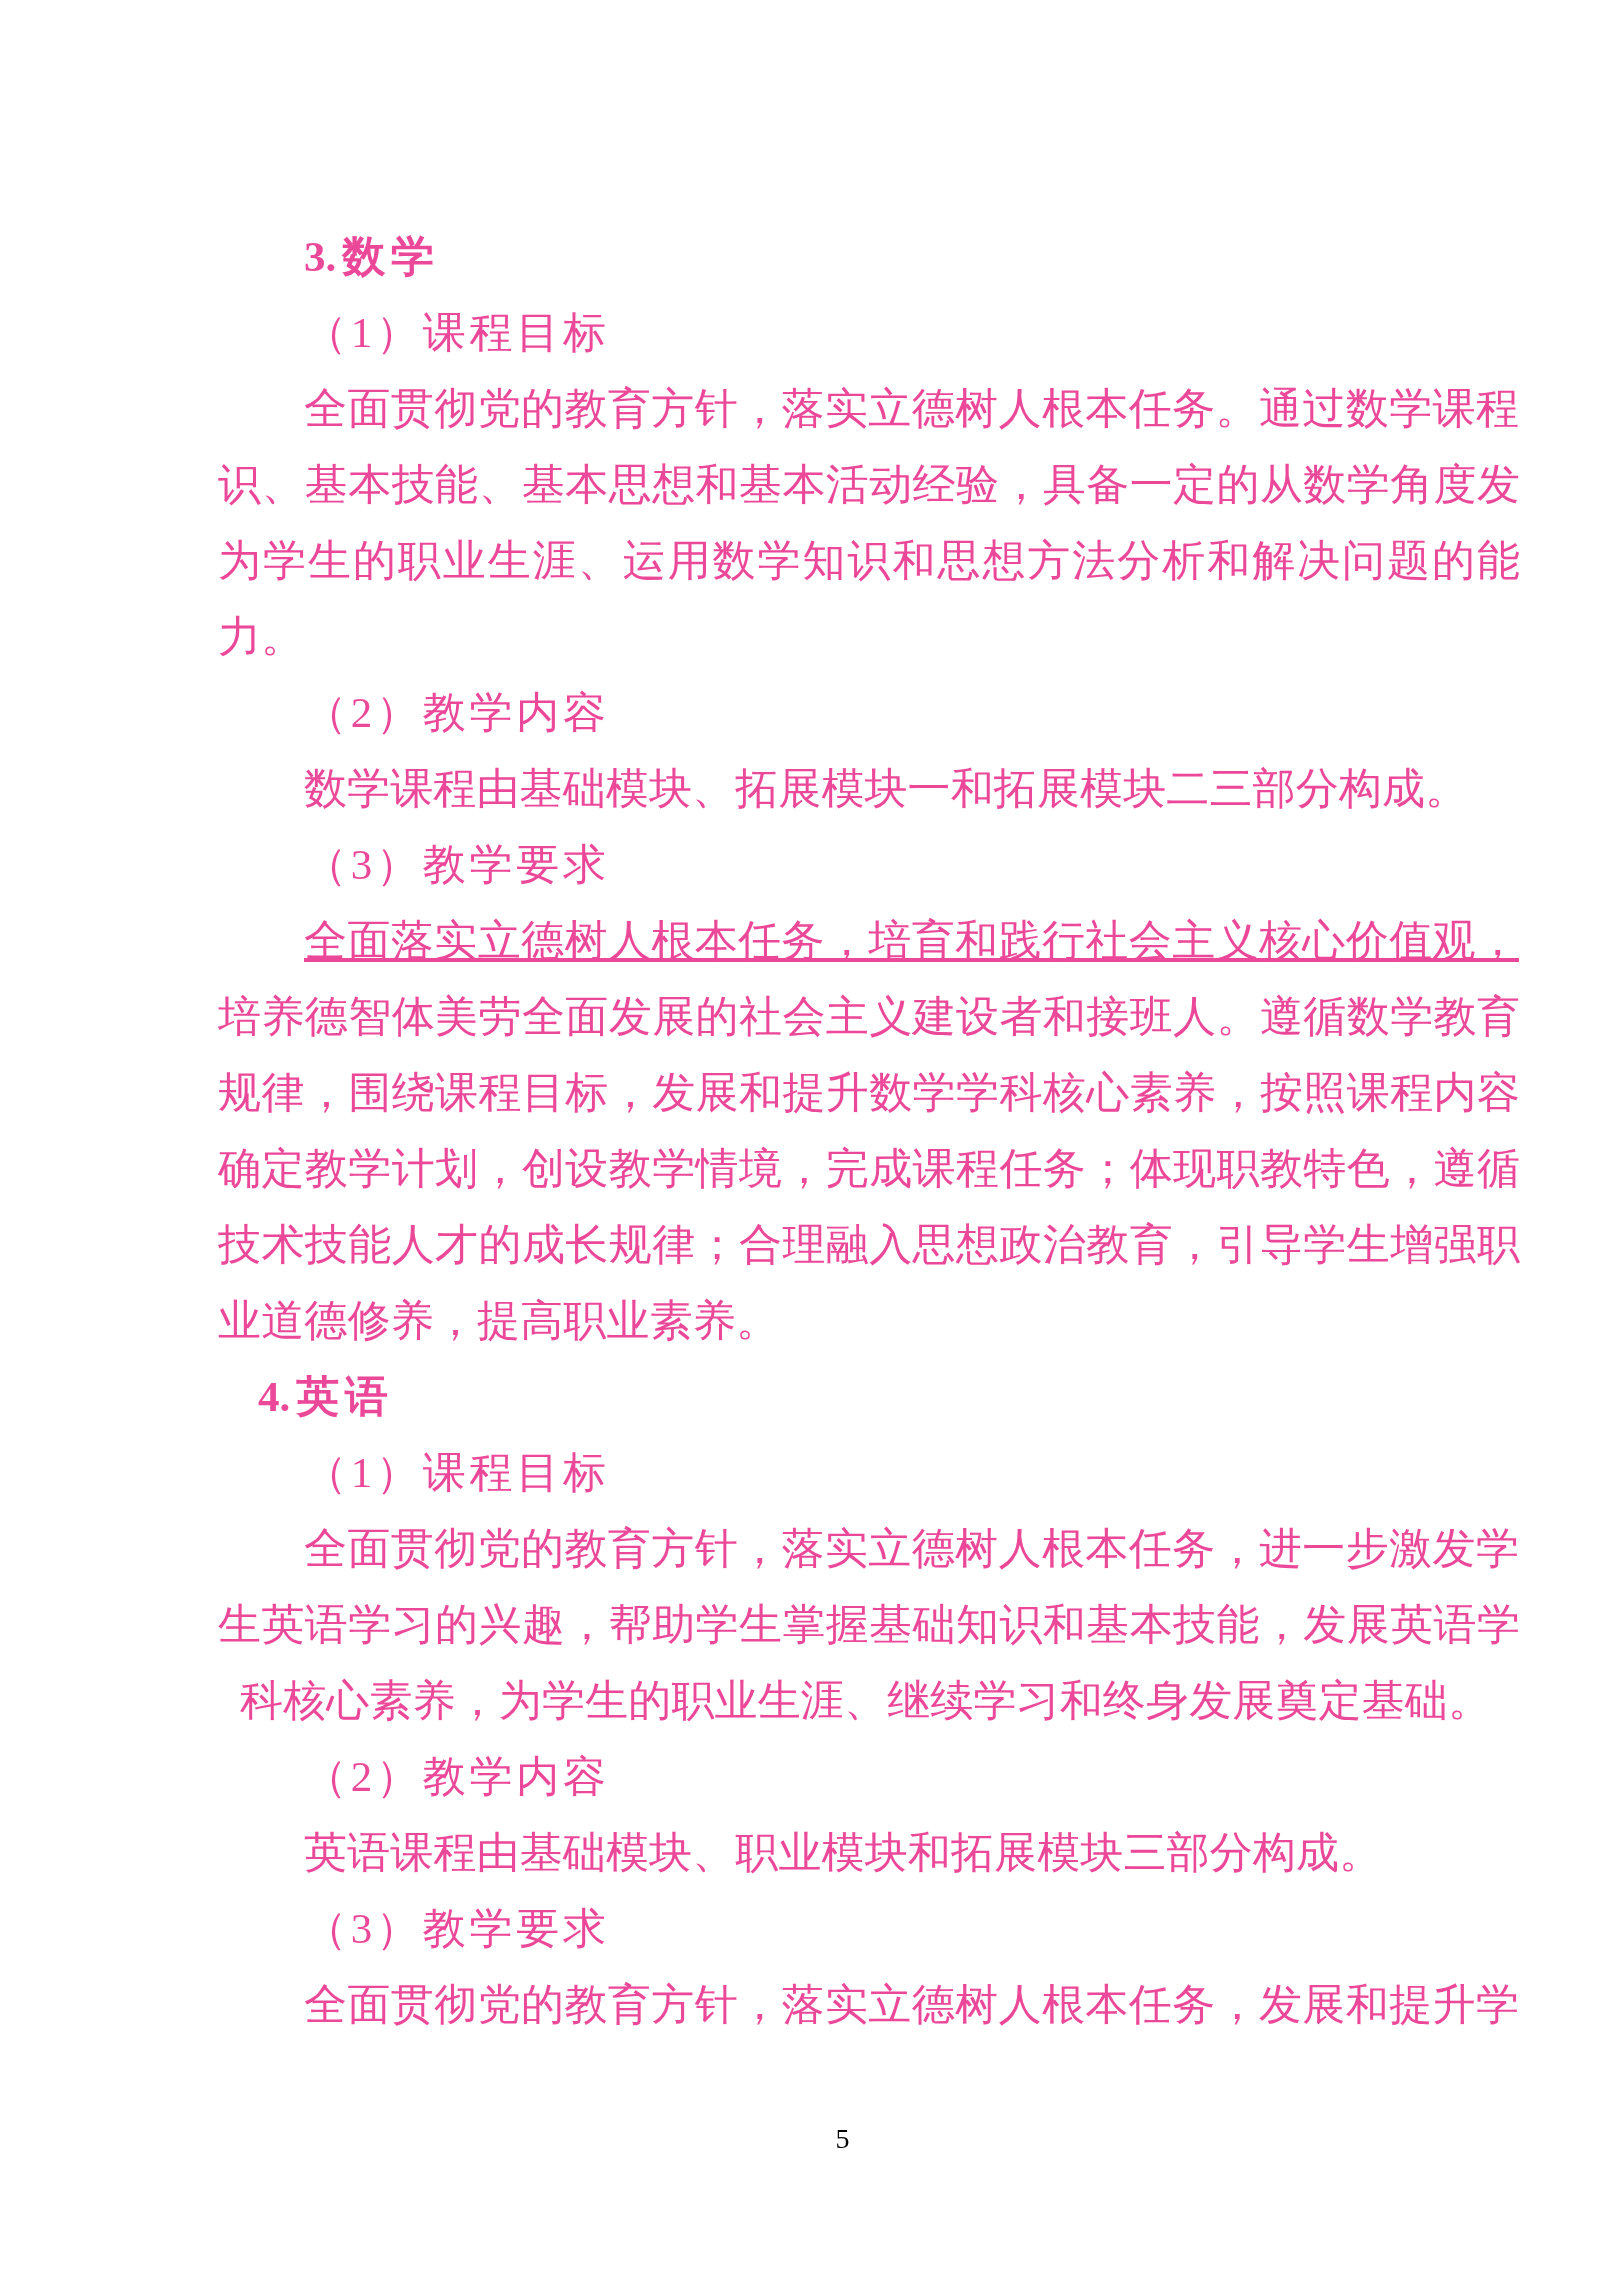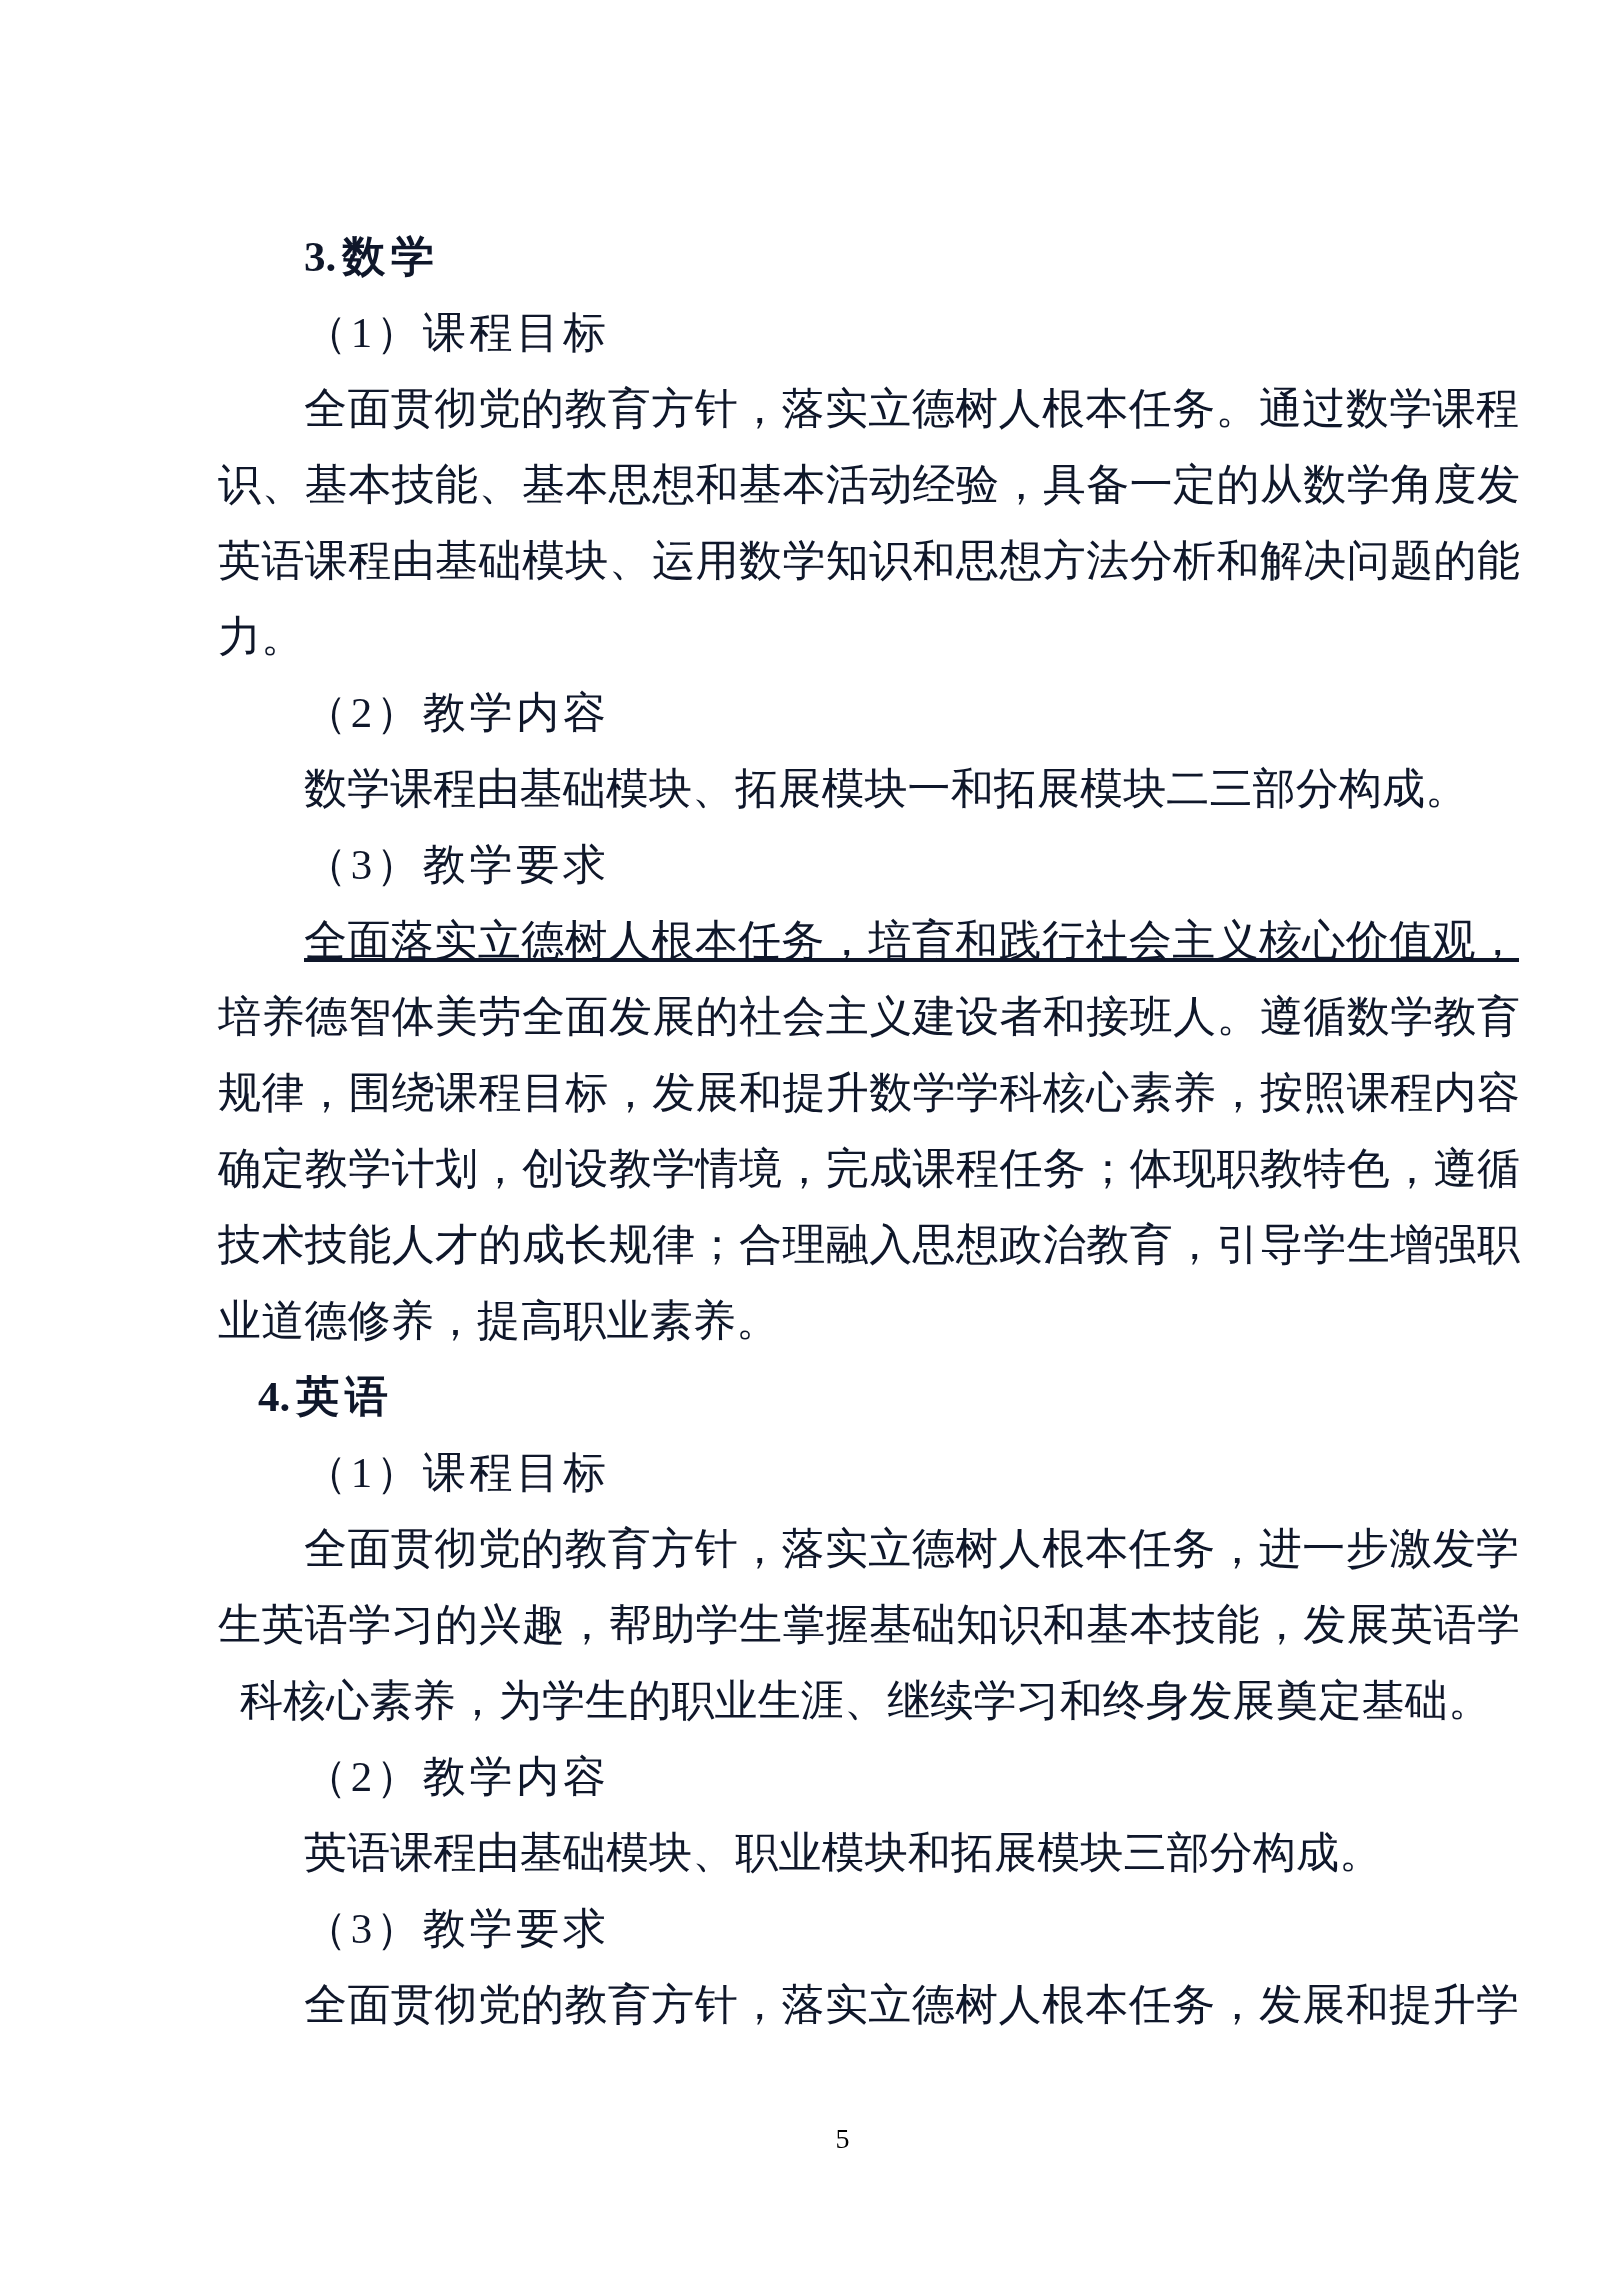--- a/index.html
+++ b/index.html
@@ -24,21 +24,21 @@
   }
   .line {
     height: 76px;
     line-height: 76px;
     font-size: 43px;
     white-space: nowrap;
     text-align: justify;
     text-align-last: justify;
     -moz-text-align-last: justify;
     word-break: break-all;
-    color: #0f172a;
+    color: #ec4899;
   }
   .line.indent {
     margin-left: 86px;
   }
   .line.heading {
     font-weight: bold;
   }
   .pagenum {
     position: absolute;
     left: 0;
@@ -54,21 +54,21 @@
 </style>
 </head>
 <body>
 
 <div class="page">
   <div class="content" id="content">
       <div class="line indent heading" style="width: 130px;">3.数学</div>
       <div class="line indent" style="width: 302px;">（1）课程目标</div>
       <div class="line indent" style="width: 1215px;">全面贯彻党的教育方针，落实立德树人根本任务。通过数学课程</div>
       <div class="line" style="width: 1302px;">识、基本技能、基本思想和基本活动经验，具备一定的从数学角度发</div>
-      <div class="line" style="width: 1302px;">英语课程由基础模块、运用数学知识和思想方法分析和解决问题的能</div>
+      <div class="line" style="width: 1302px;">为学生的职业生涯、运用数学知识和思想方法分析和解决问题的能</div>
       <div class="line" style="width: 86px;">力。</div>
       <div class="line indent" style="width: 302px;">（2）教学内容</div>
       <div class="line indent" style="width: 1164px;">数学课程由基础模块、拓展模块一和拓展模块二三部分构成。</div>
       <div class="line indent" style="width: 302px;">（3）教学要求</div>
       <div class="line indent" style="width: 1215px; text-decoration: underline;">全面落实立德树人根本任务，培育和践行社会主义核心价值观，</div>
       <div class="line" style="width: 1302px;">培养德智体美劳全面发展的社会主义建设者和接班人。遵循数学教育</div>
       <div class="line" style="width: 1302px;">规律，围绕课程目标，发展和提升数学学科核心素养，按照课程内容</div>
       <div class="line" style="width: 1302px;">确定教学计划，创设教学情境，完成课程任务；体现职教特色，遵循</div>
       <div class="line" style="width: 1302px;">技术技能人才的成长规律；合理融入思想政治教育，引导学生增强职</div>
       <div class="line" style="width: 561px;">业道德修养，提高职业素养。</div>

